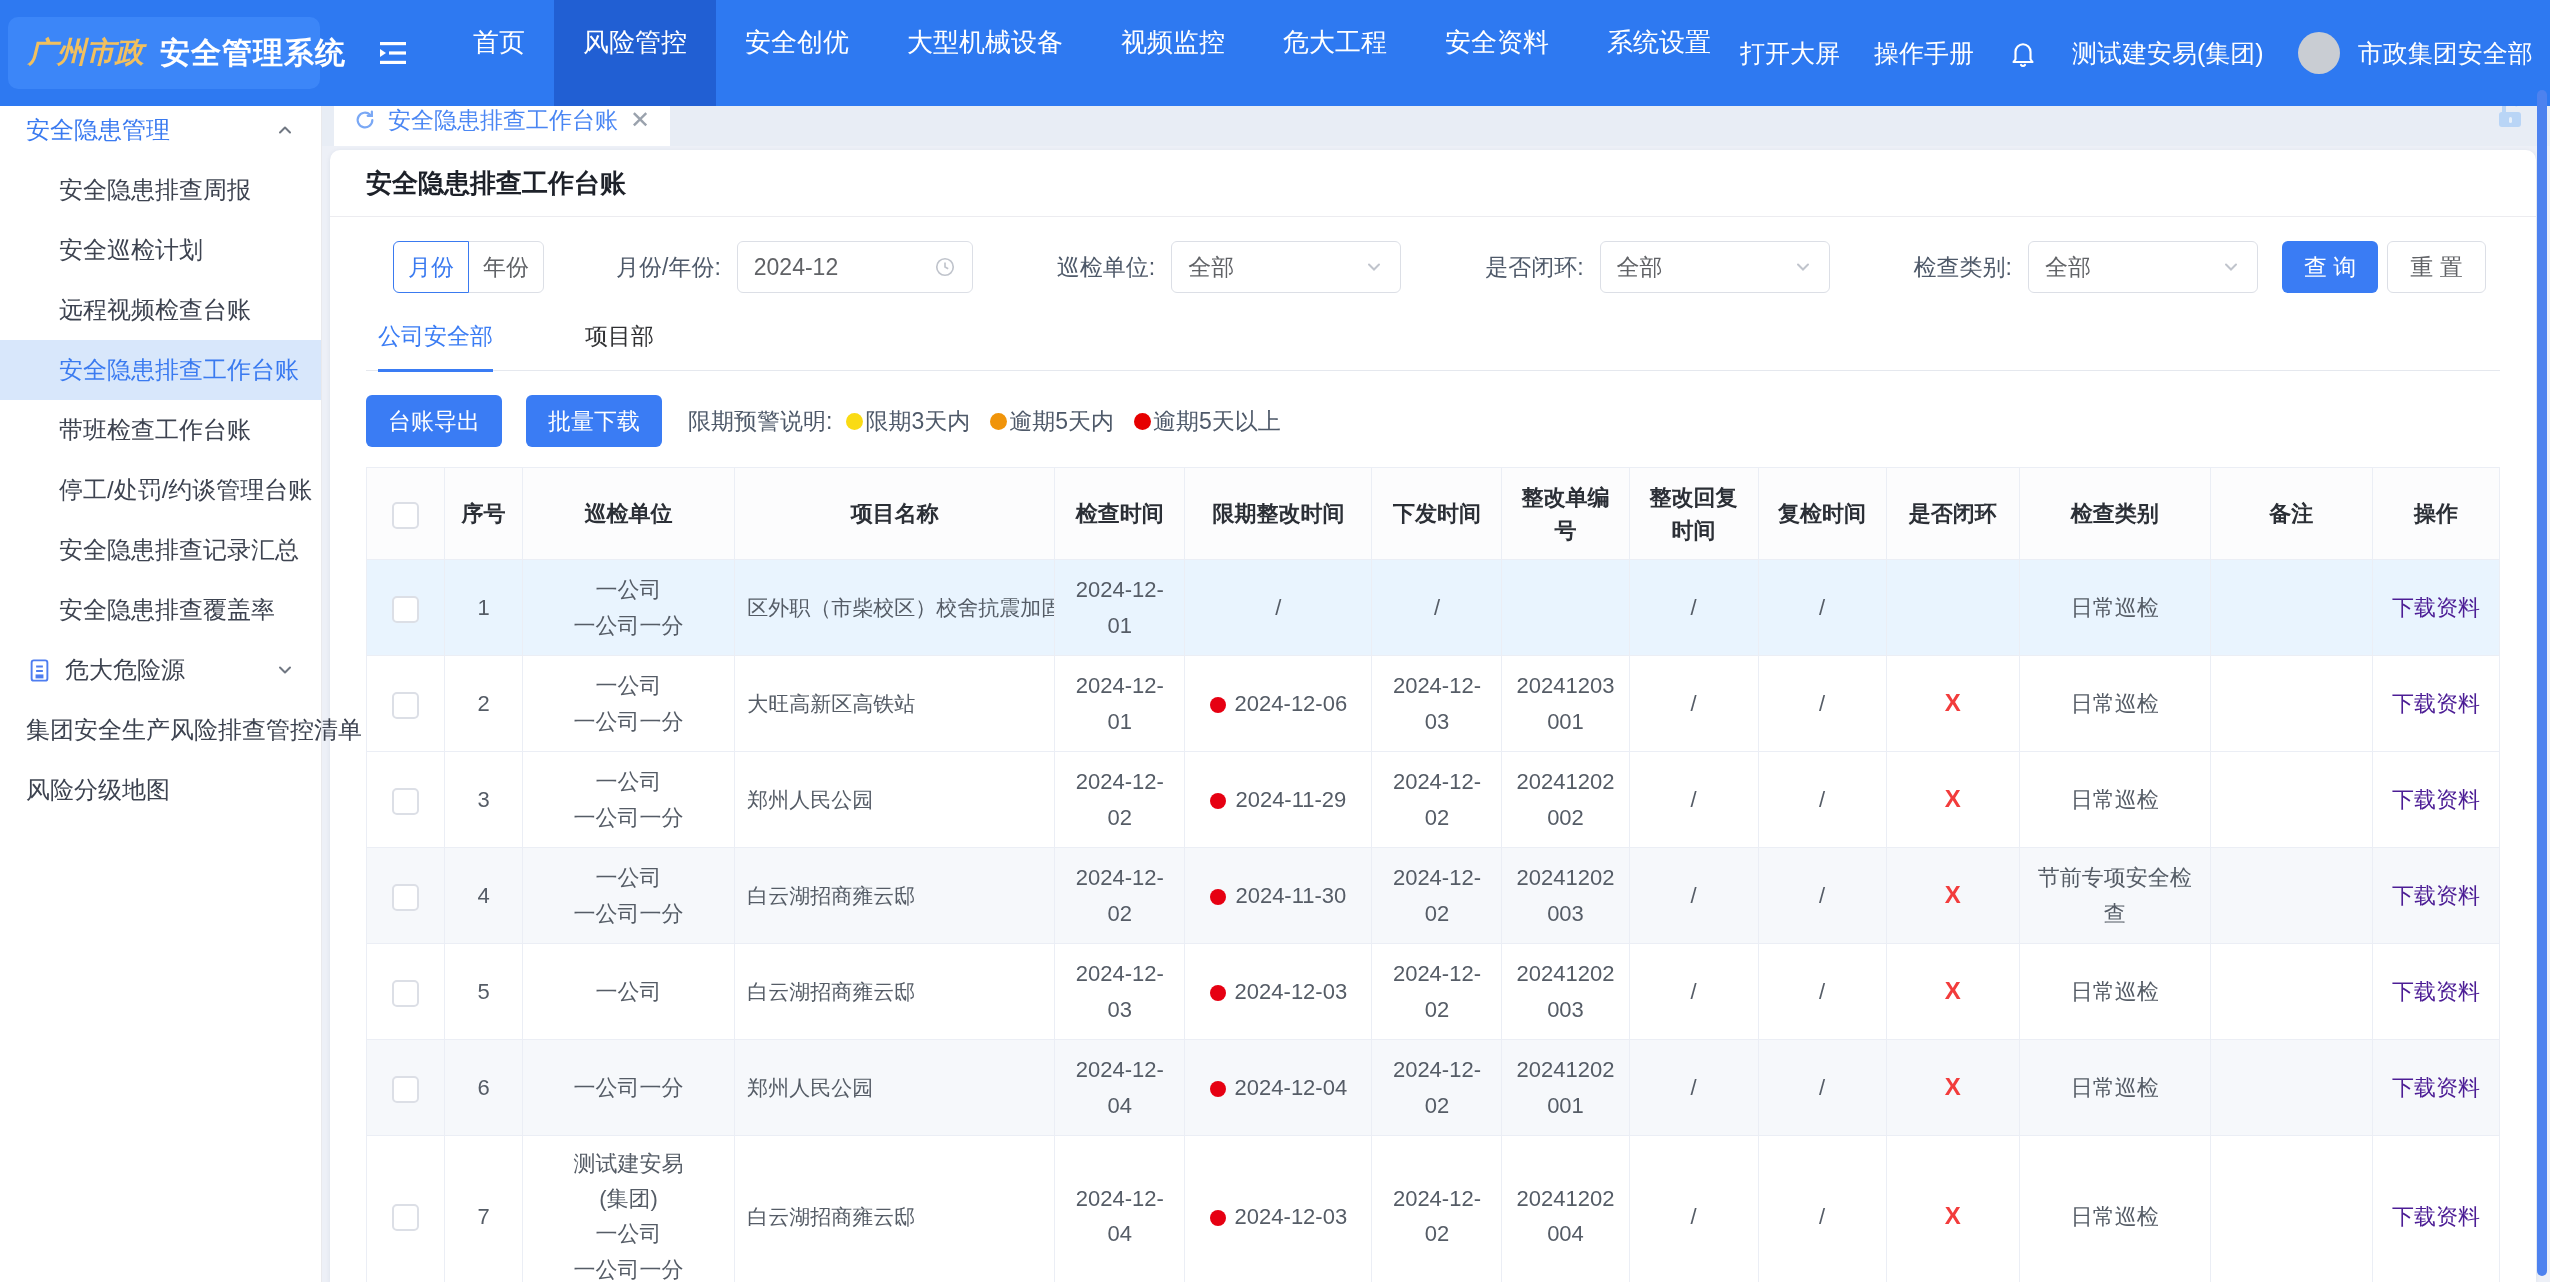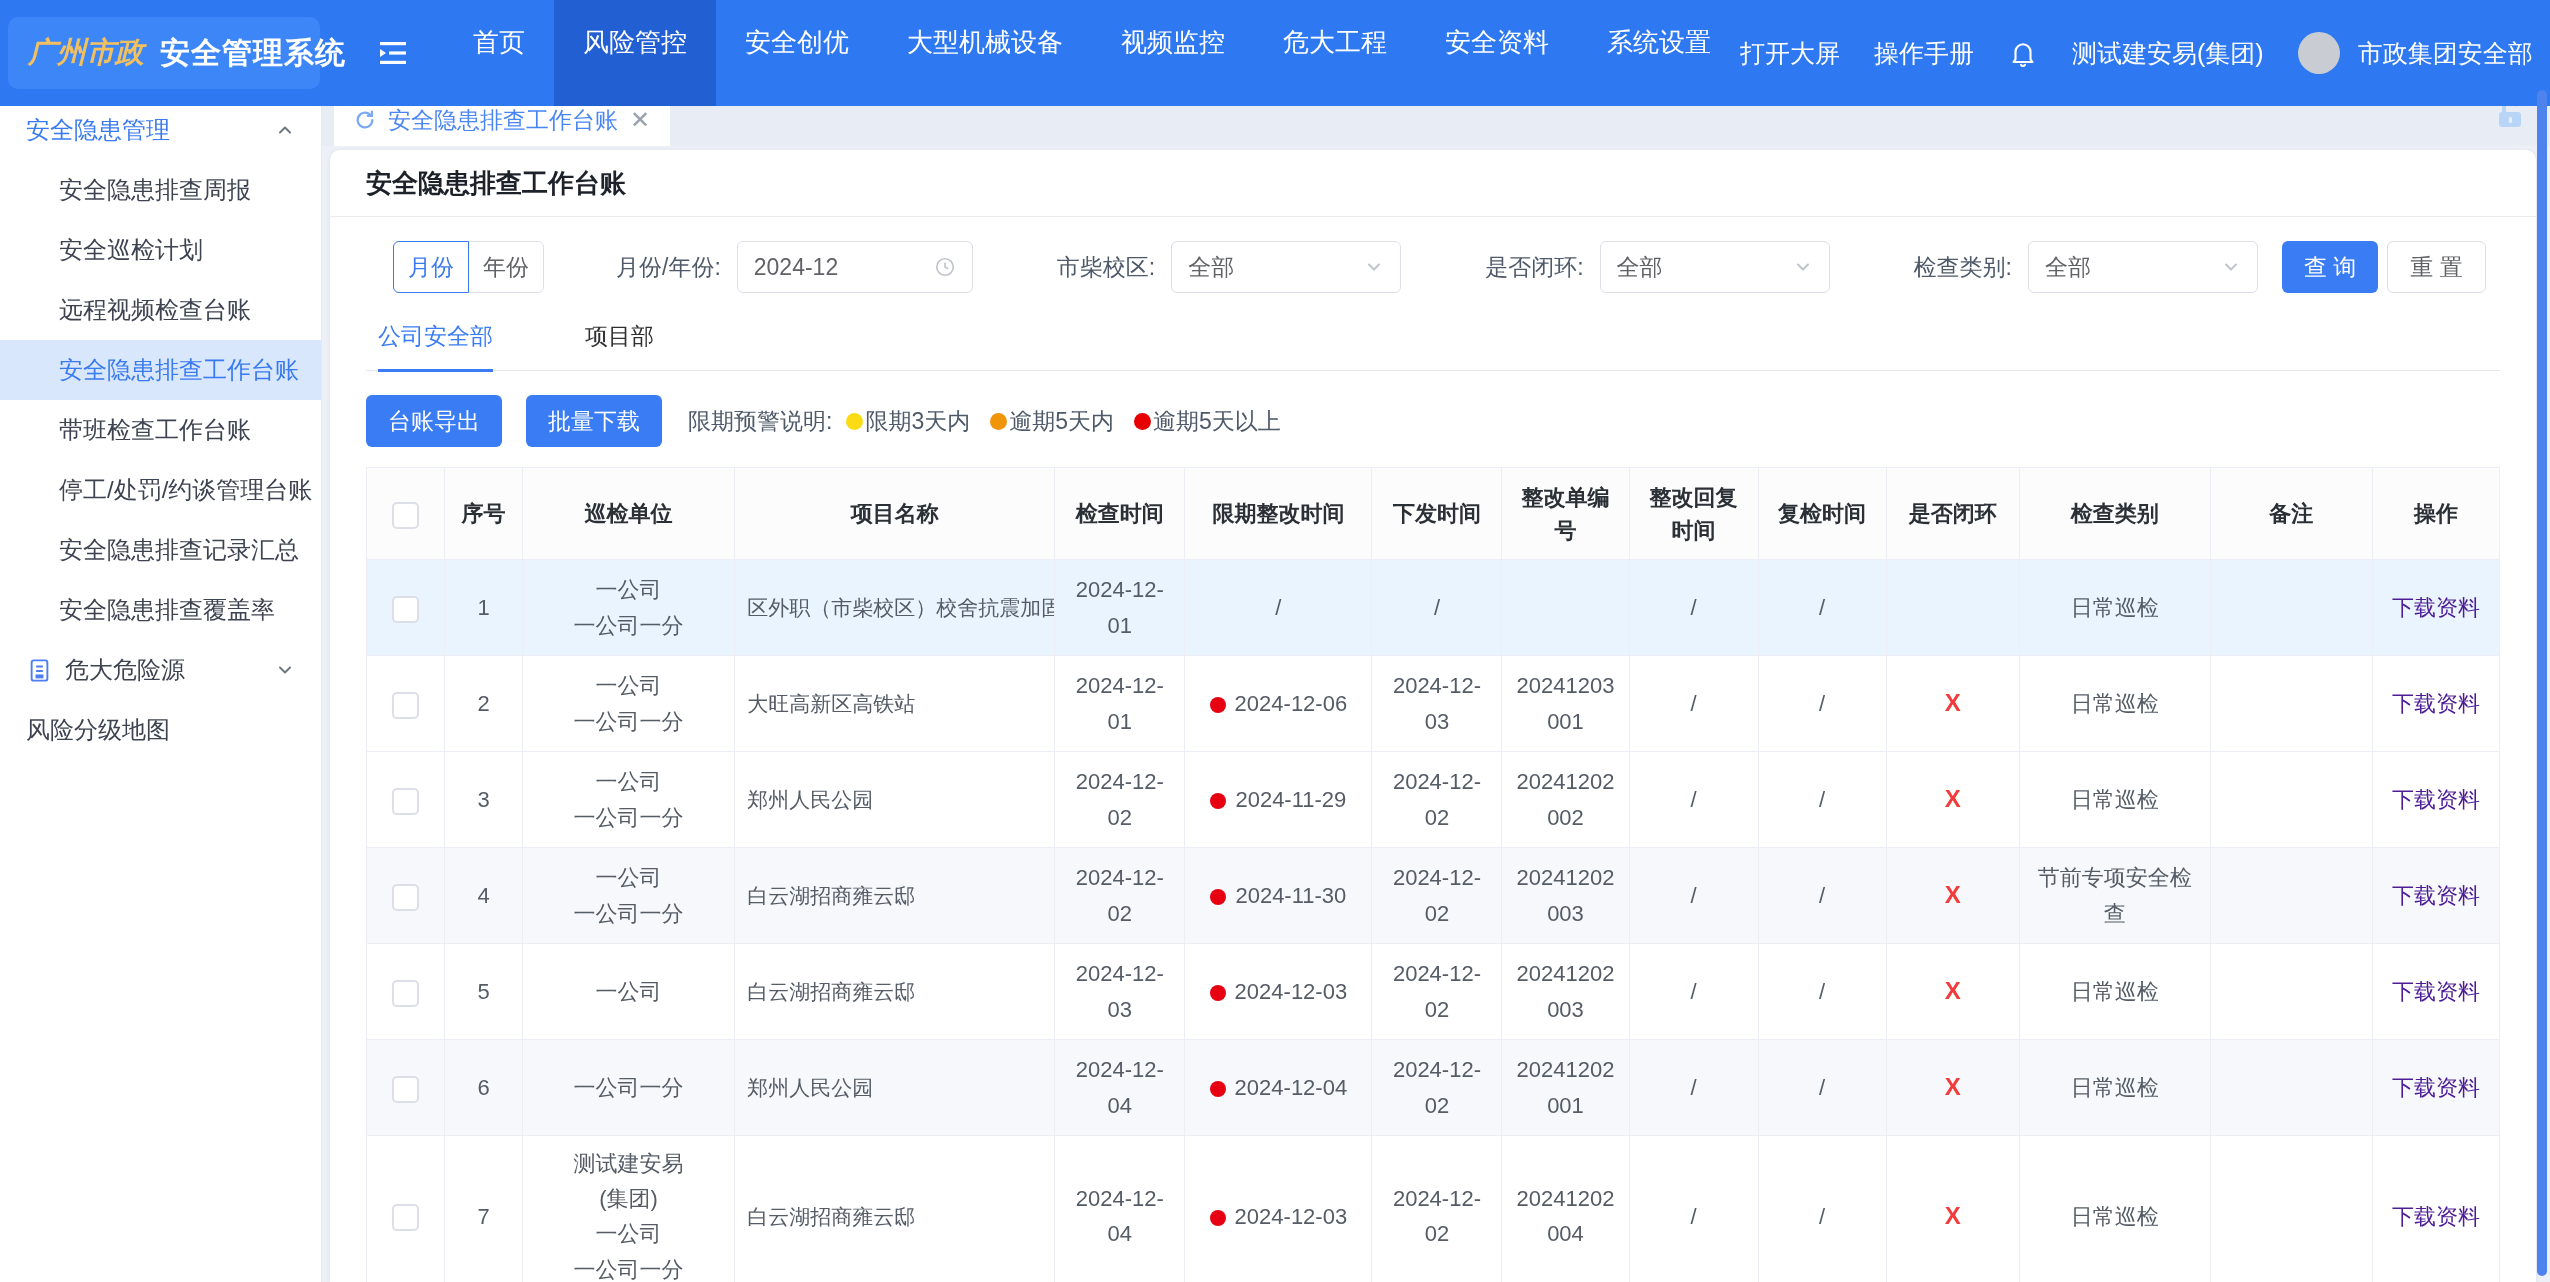--- a/index.html
+++ b/index.html
@@ -195,20 +195,23 @@
           </svg>
         </span>
         <span>危大危险源</span>
         <span class="chev">
           <svg width="20" height="20" viewBox="0 0 24 24" fill="none" stroke="#707782" stroke-width="2.4" stroke-linecap="round" stroke-linejoin="round">
             <path d="M6 9 l6 6 6 -6"></path>
           </svg>
         </span>
       </div>
       <div class="side-item">
+        <span>集团安全生产风险排查管控清单</span>
+      </div>
+      <div class="side-item">
         <span>风险分级地图</span>
       </div>
     </aside>
 
   <main>
     <div class="tabstrip">
       <div class="tab-chip">
         <span style="display:flex">
           <svg width="22" height="22" viewBox="0 0 24 24" fill="none" stroke="#7aa8f5" stroke-width="2.4" stroke-linecap="round">
             <path d="M20 12 a8 8 0 1 1 -2.4 -5.7"></path>
@@ -237,21 +240,21 @@
           <span class="seg-btn">年份</span>
         </div>
         <span class="f-label lg1">月份/年份:</span>
         <div class="input date">
           <span>2024-12</span>
           <svg width="22" height="22" viewBox="0 0 24 24" fill="none" stroke="#c0c4cc" stroke-width="1.8">
             <circle cx="12" cy="12" r="9"></circle>
               <path d="M12 7 v5 l3.5 2"></path>
           </svg>
         </div>
-        <span class="f-label lgx">市柴校区:</span>
+        <span class="f-label lgx">巡检单位:</span>
         <div class="select">
           <span>全部</span>
           <svg width="20" height="20" viewBox="0 0 24 24" fill="none" stroke="#c0c4cc" stroke-width="2.4" stroke-linecap="round">
               <path d="M6 9 l6 6 6-6"></path>
             </svg>
         </div>
         <span class="f-label lgx">是否闭环:</span>
         <div class="select">
           <span>全部</span>
           <svg width="20" height="20" viewBox="0 0 24 24" fill="none" stroke="#c0c4cc" stroke-width="2.4" stroke-linecap="round">

